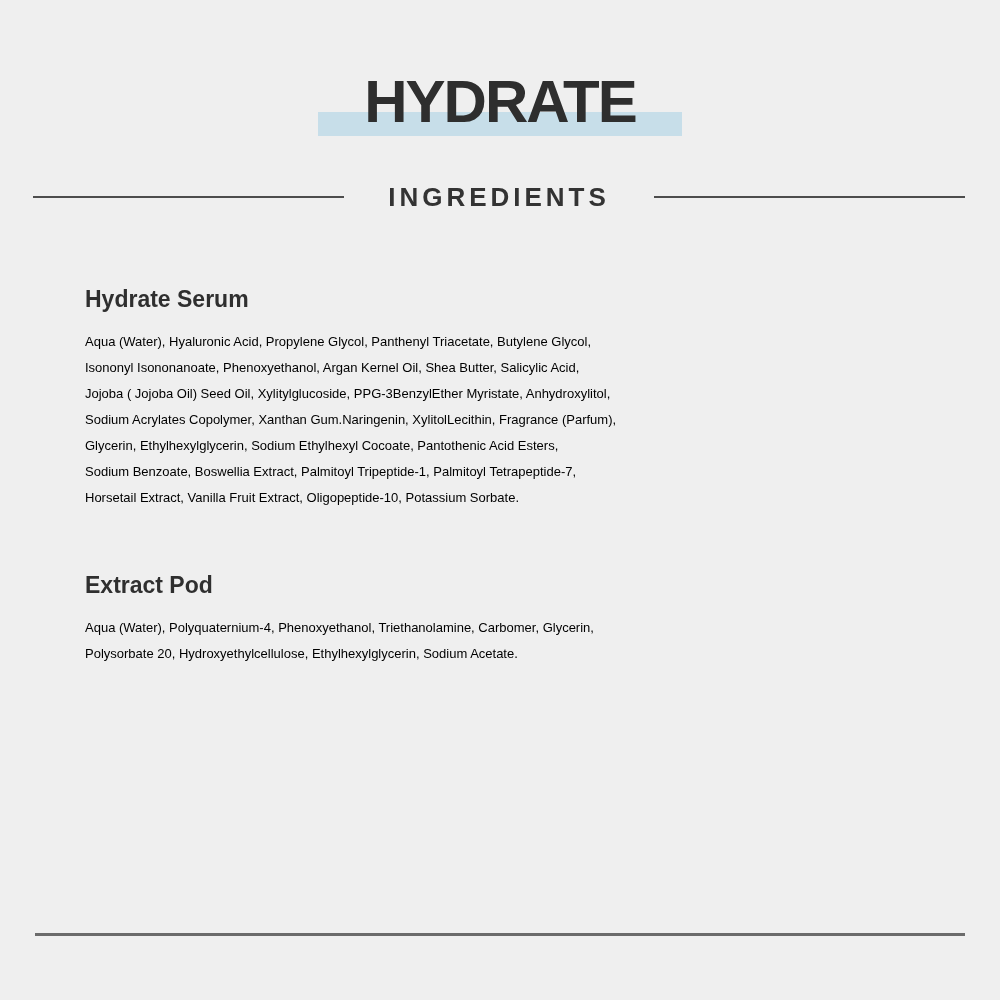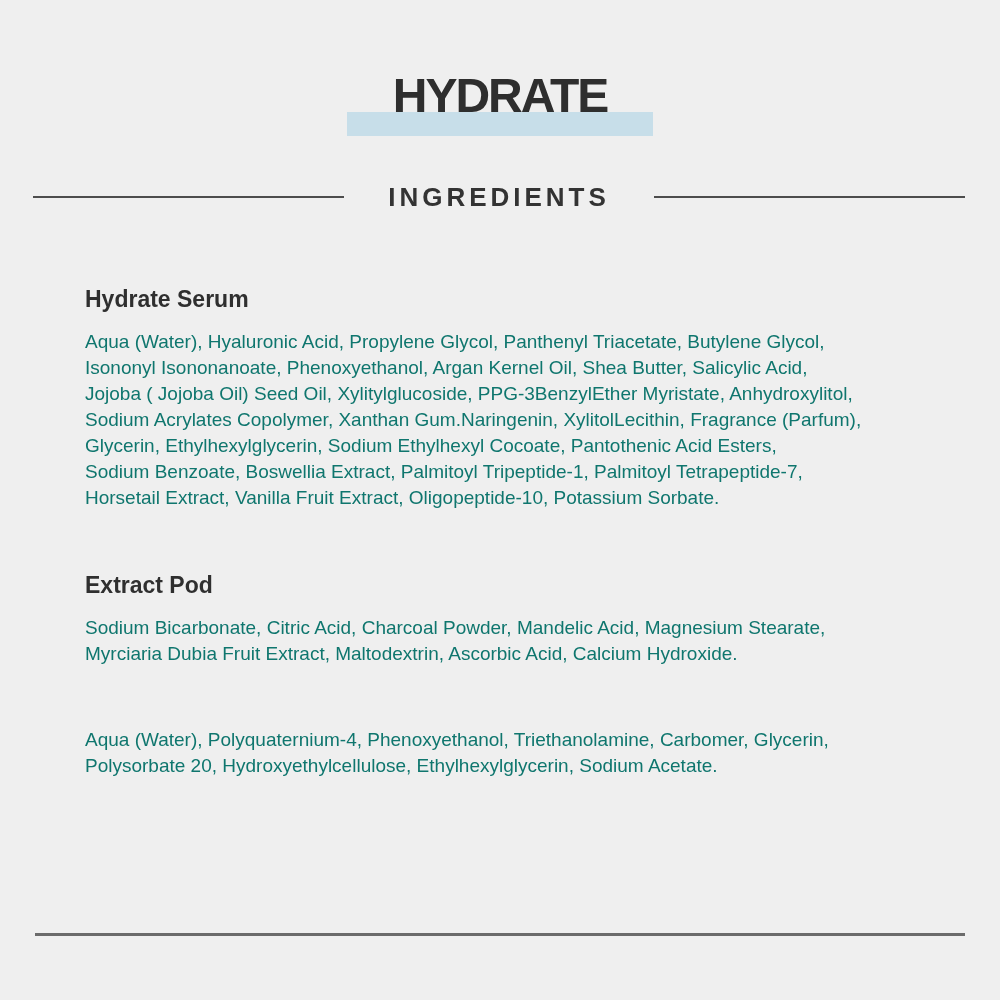--- a/index.html
+++ b/index.html
@@ -17,21 +17,21 @@
     position: absolute;
     top: 72px;
     left: 0;
     right: 0;
     text-align: center;
   }
   h1.page-title {
     display: inline-block;
     position: relative;
     margin: 0;
-    font-size: 48px;
+    font-size: 60px;
     line-height: 1;
     font-weight: bold;
     letter-spacing: -2px;
     color: #2e2e2e;
   }
   .title-highlight {
     position: absolute;
     left: -46px;
     right: -46px;
     top: 40px;
@@ -78,23 +78,23 @@
   .section { margin: 0; }
   .section h2 {
     margin: 0 0 16px 0;
     font-size: 23px;
     font-weight: bold;
     color: #2f2f2f;
     line-height: 28px;
   }
   .section p {
     margin: 0 0 60px 0;
-    font-size: 19px;
+    font-size: 13px;
     line-height: 26px;
-    color: #0f766e;
+    color: #000000;
     white-space: pre-line;
   }
 
   
   .bottom-rule {
     position: absolute;
     top: 933px;
     left: 35px;
     right: 35px;
     height: 3px;
@@ -124,22 +124,20 @@
     <p>Aqua (Water), Hyaluronic Acid, Propylene Glycol, Panthenyl Triacetate, Butylene Glycol,
 Isononyl Isononanoate, Phenoxyethanol, Argan Kernel Oil, Shea Butter, Salicylic Acid,
 Jojoba ( Jojoba Oil) Seed Oil, Xylitylglucoside, PPG-3BenzylEther Myristate, Anhydroxylitol,
 Sodium Acrylates Copolymer, Xanthan Gum.Naringenin, XylitolLecithin, Fragrance (Parfum),
 Glycerin, Ethylhexylglycerin, Sodium Ethylhexyl Cocoate, Pantothenic Acid Esters,
 Sodium Benzoate, Boswellia Extract, Palmitoyl Tripeptide-1, Palmitoyl Tetrapeptide-7,
 Horsetail Extract, Vanilla Fruit Extract, Oligopeptide-10, Potassium Sorbate.</p>
   </div>
   <div class="section">
     <h2>Extract Pod</h2>
-    <p>Sodium Bicarbonate, Citric Acid, Charcoal Powder, Mandelic Acid, Magnesium Stearate,
-Myrciaria Dubia Fruit Extract, Maltodextrin, Ascorbic Acid, Calcium Hydroxide.</p>
   </div>
   <div class="section">
     <p>Aqua (Water), Polyquaternium-4, Phenoxyethanol, Triethanolamine, Carbomer, Glycerin,
 Polysorbate 20, Hydroxyethylcellulose, Ethylhexylglycerin, Sodium Acetate.</p>
   </div>
 </div>
 
 <div class="bottom-rule"></div>
 
 </body></html>

